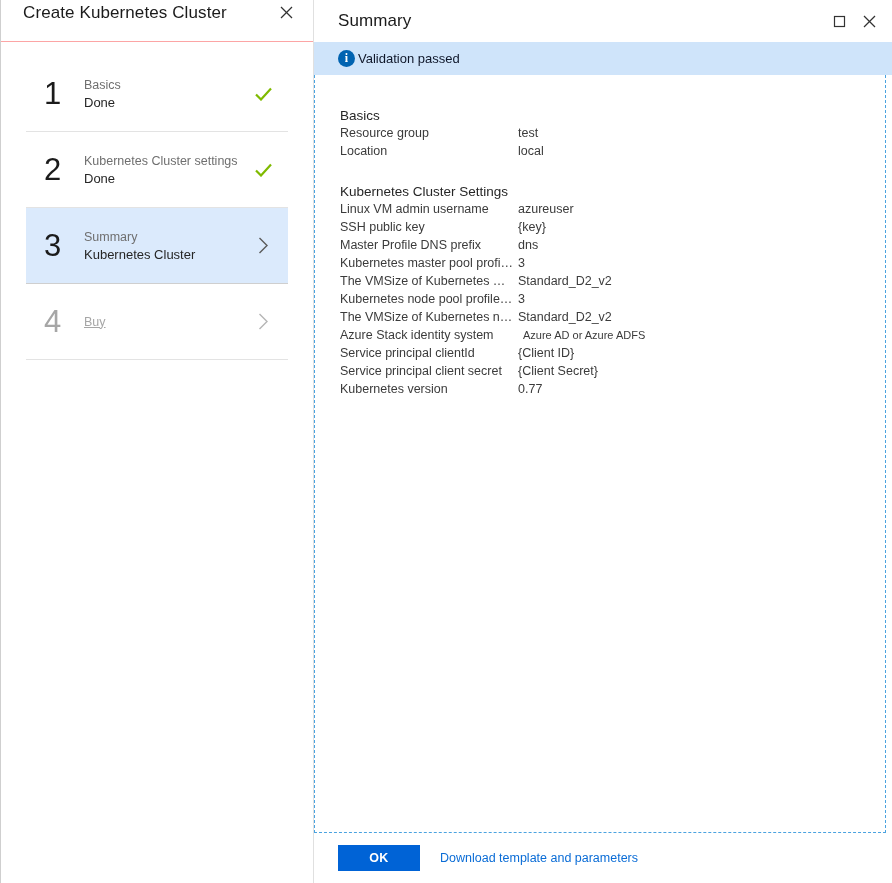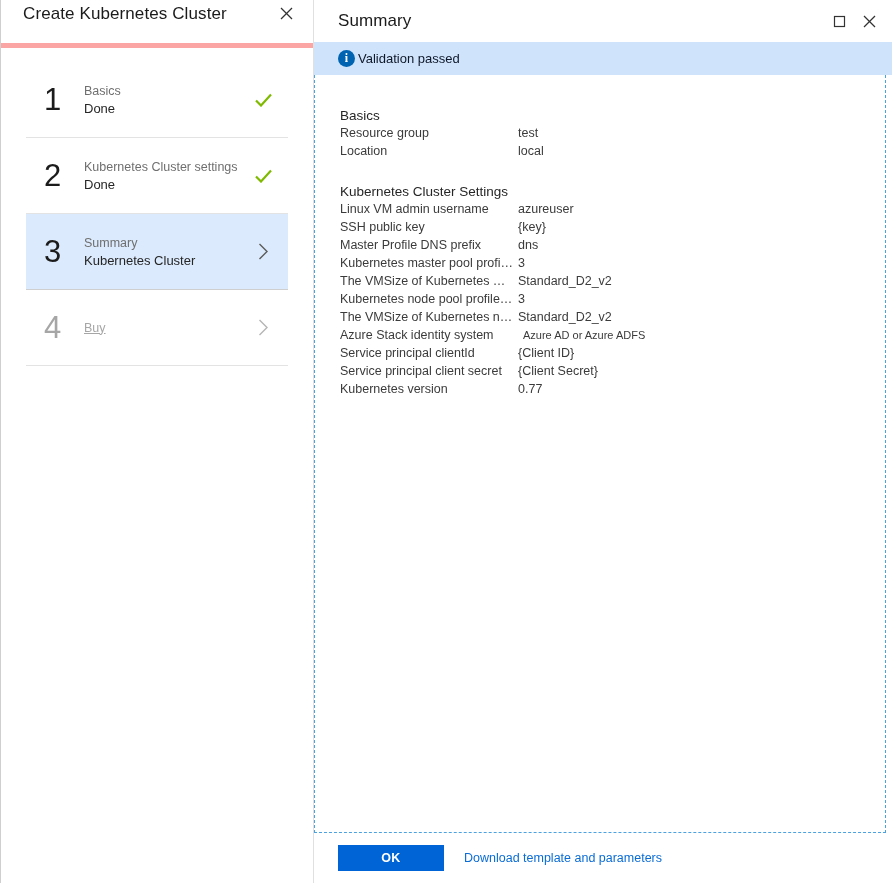--- a/index.html
+++ b/index.html
@@ -27,22 +27,22 @@
   .wizard-pane {
     width: 313px;
     height: 883px;
     position: relative;
     background: #ffffff;
     border-left: 1px solid #cfcfcf;
     box-sizing: border-box;
     flex: 0 0 313px;
   }
   .wizard-header {
-    height: 48px;
-    border-bottom: 5px solid #fca5a5;
+    height: 42px;
+    border-bottom: 1px solid #fca5a5;
     display: flex;
     align-items: center;
     padding: 0 14px 16px 22px;
     box-sizing: border-box;
   }
   .wizard-title {
     font-size: 17px;
     color: #1b1b1b;
     font-weight: 400;
     flex: 1;
@@ -222,21 +222,21 @@
   
   .footer {
     flex: 0 0 50px;
     display: flex;
     align-items: center;
     padding-left: 24px;
     box-sizing: border-box;
     background: #ffffff;
   }
   .ok-btn {
-    width: 106px;
+    width: 82px;
     height: 26px;
     background: #0063d6;
     color: #ffffff;
     font-size: 12.5px;
     font-weight: bold;
     border: none;
     cursor: pointer;
     font-family: "Liberation Sans", sans-serif;
     letter-spacing: .3px;
   }

